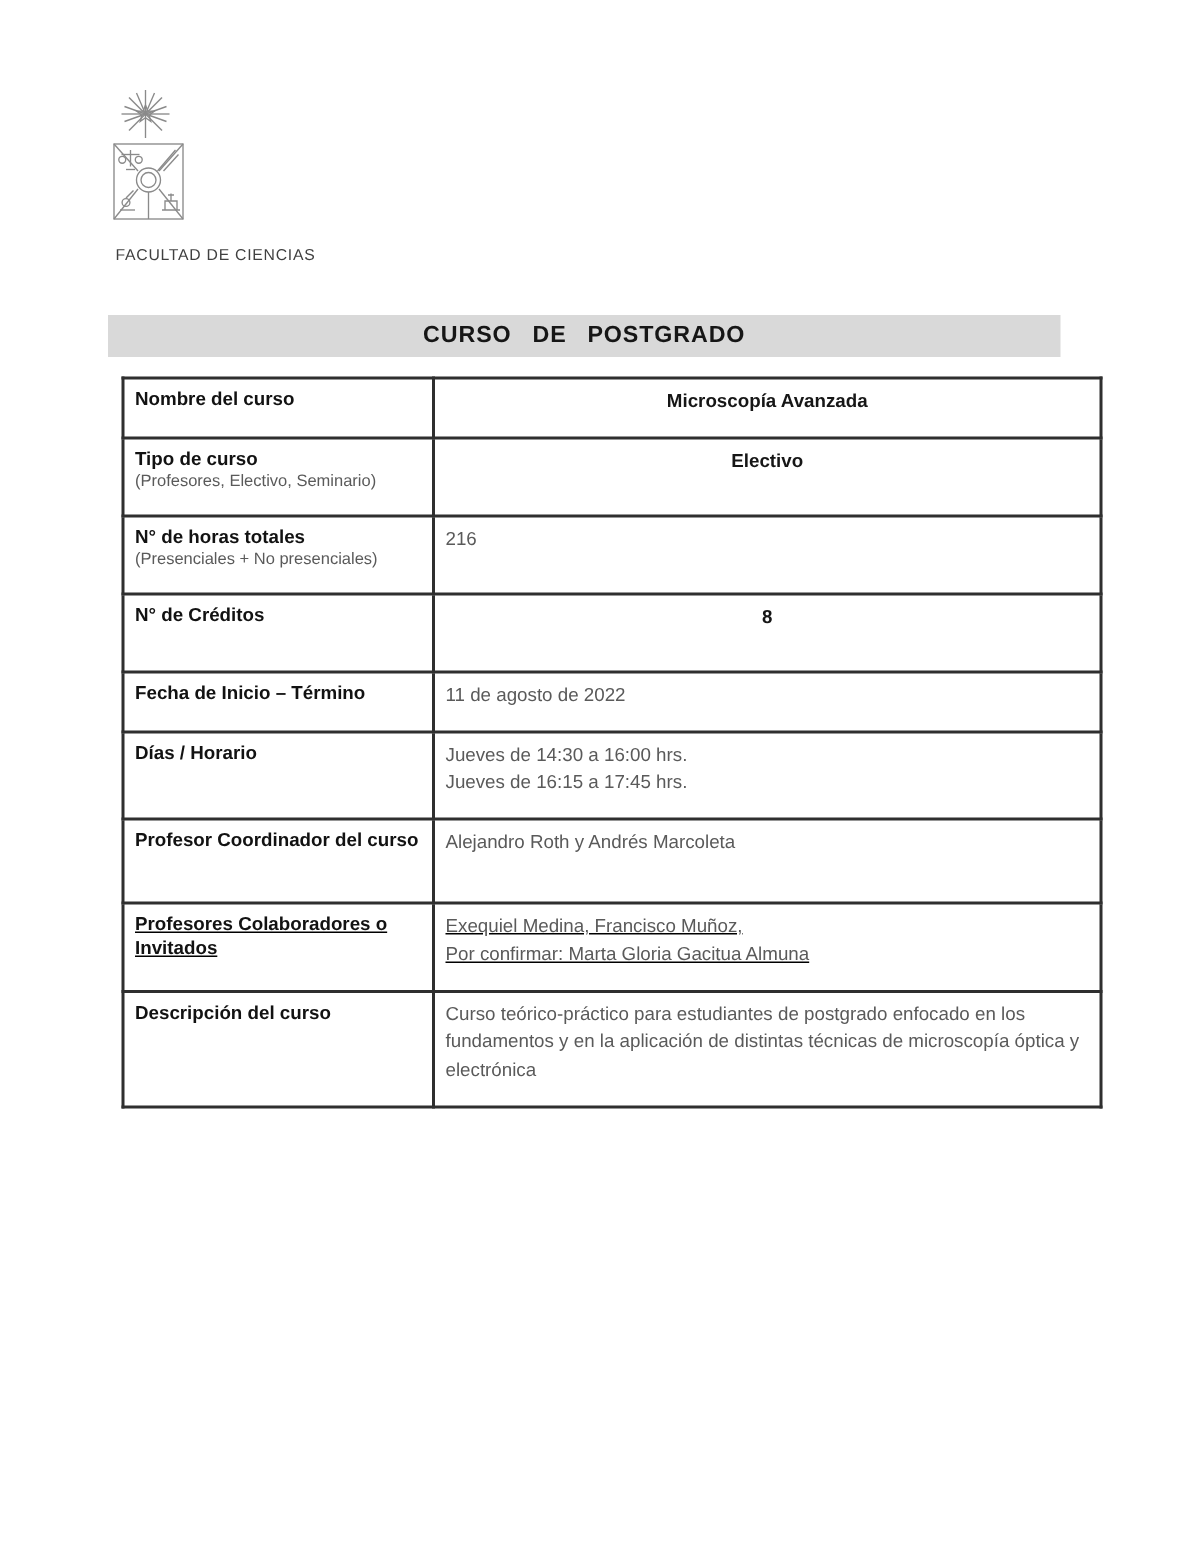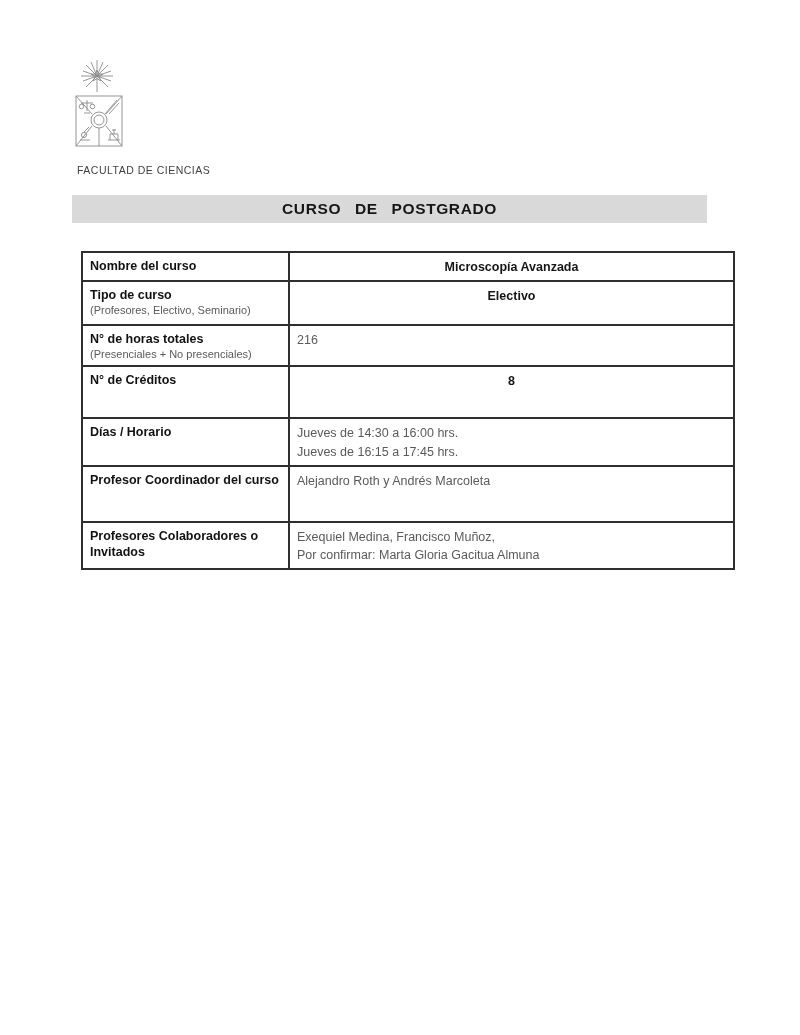--- a/index.html
+++ b/index.html
@@ -13,39 +13,39 @@
     width:800px;height:1035px;position:relative;background:#ffffff;
     font-family:"Liberation Sans", sans-serif;overflow:hidden;
   }
   .logo{position:absolute;left:68px;top:58px;width:66px;height:94px;}
   .logo svg{display:block;width:100%;height:100%;stroke:#8a8a8a;fill:none;stroke-width:0.9;}
   .faculty{
     position:absolute;left:77px;top:164px;font-size:10.5px;letter-spacing:0.5px;
     color:#3f3f3f;
   }
   .banner{
-    position:absolute;left:72px;top:195px;width:635px;height:28px;
+    position:absolute;left:72px;top:210px;width:635px;height:28px;
     background:var(--banner_bg);
     text-align:center;line-height:28px;font-weight:bold;font-size:15.5px;
     letter-spacing:0.6px;word-spacing:9px;color:#161616;
   }
   table.course{
     position:absolute;left:81px;top:251px;width:652px;
     border-collapse:collapse;table-layout:fixed;
   }
   table.course td{
     border:2px solid var(--border);
     vertical-align:top;
-    padding:5px 7px 3px 7px;
+    padding:5px 7px 14px 7px;
   }
   col.c-label{width:207px;}
   col.c-value{width:445px;}
   tr.r1{height:29px;} tr.r2{height:44px;} tr.r3{height:41px;margin-top:13px;} tr.r4{height:52px;}
   tr.r5{height:27px;} tr.r6{height:42px;margin-left:44px;} tr.r7{height:40px;} tr.r8{height:56px;}
-  tr.r9{height:44px;} tr.r10{height:55px;}
+  tr.r9{height:44px;text-decoration:underline;} tr.r10{height:55px;}
   .label{
     display:block;font-weight:bold;font-size:12.5px;line-height:1.3;
     color:var(--label_text);
   }
   .sublabel{
     display:block;font-weight:normal;font-size:11px;line-height:1.25;
     color:var(--value_text);margin-top:1px;
   }
   .sublabel:empty{display:none;}
   .value{
@@ -139,20 +139,28 @@
       </td>
     </tr>
     <tr class="r4">
       <td>
         <span class="label">N° de Créditos</span>
       </td>
       <td>
         <div class="value strong">8</div>
       </td>
     </tr>
+    <tr class="r5">
+      <td>
+        <span class="label">Fecha de Inicio – Término</span>
+      </td>
+      <td>
+        <div class="value">11 de agosto de 2022</div>
+      </td>
+    </tr>
     <tr class="r6">
       <td>
         <span class="label">Días / Horario</span>
       </td>
       <td>
         <div class="value">Jueves de 14:30 a 16:00 hrs.
 Jueves de 16:15 a 17:45 hrs.</div>
       </td>
     </tr>
     <tr class="r8">
@@ -165,14 +173,22 @@
     </tr>
     <tr class="r9">
       <td>
         <span class="label">Profesores Colaboradores o Invitados</span>
       </td>
       <td>
         <div class="value">Exequiel Medina, Francisco Muñoz,
 Por confirmar: Marta Gloria Gacitua Almuna</div>
       </td>
     </tr>
+    <tr class="r10">
+      <td>
+        <span class="label">Descripción del curso</span>
+      </td>
+      <td>
+        <div class="value">Curso teórico-práctico para estudiantes de postgrado enfocado en los fundamentos y en la aplicación de distintas técnicas de microscopía óptica y electrónica</div>
+      </td>
+    </tr>
   </tbody>
 </table>
 
 </body></html>

